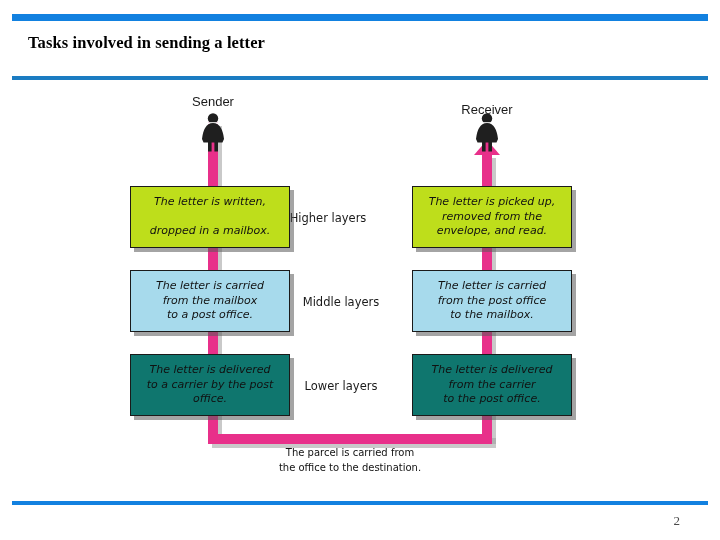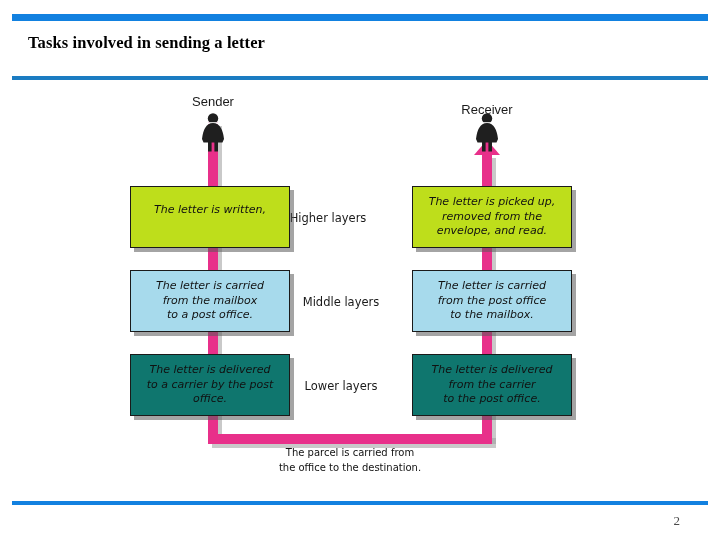--- a/index.html
+++ b/index.html
@@ -187,20 +187,21 @@
         <path d="M6 27 L28 27 L26.5 30.5 L7.5 30.5 Z" fill="#1f1f1f"></path>
         <rect x="12" y="30" width="3.6" height="9.5" fill="#1f1f1f"></rect>
         <rect x="18.4" y="30" width="3.6" height="9.5" fill="#1f1f1f"></rect>
       </svg>
     </div>
 
     <div class="layer-box box-green" style="left:130px; top:104px;">
       <span>
         <span>The letter is written,</span><br>
         <br>
+        <span>dropped in a mailbox.</span>
       </span>
     </div>
 
     <div class="layer-box box-blue" style="left:130px; top:188px;">
       <span>
         <span>The letter is carried</span><br>
         <span>from the mailbox</span><br>
         <span>to a post office.</span>
       </span>
     </div>

